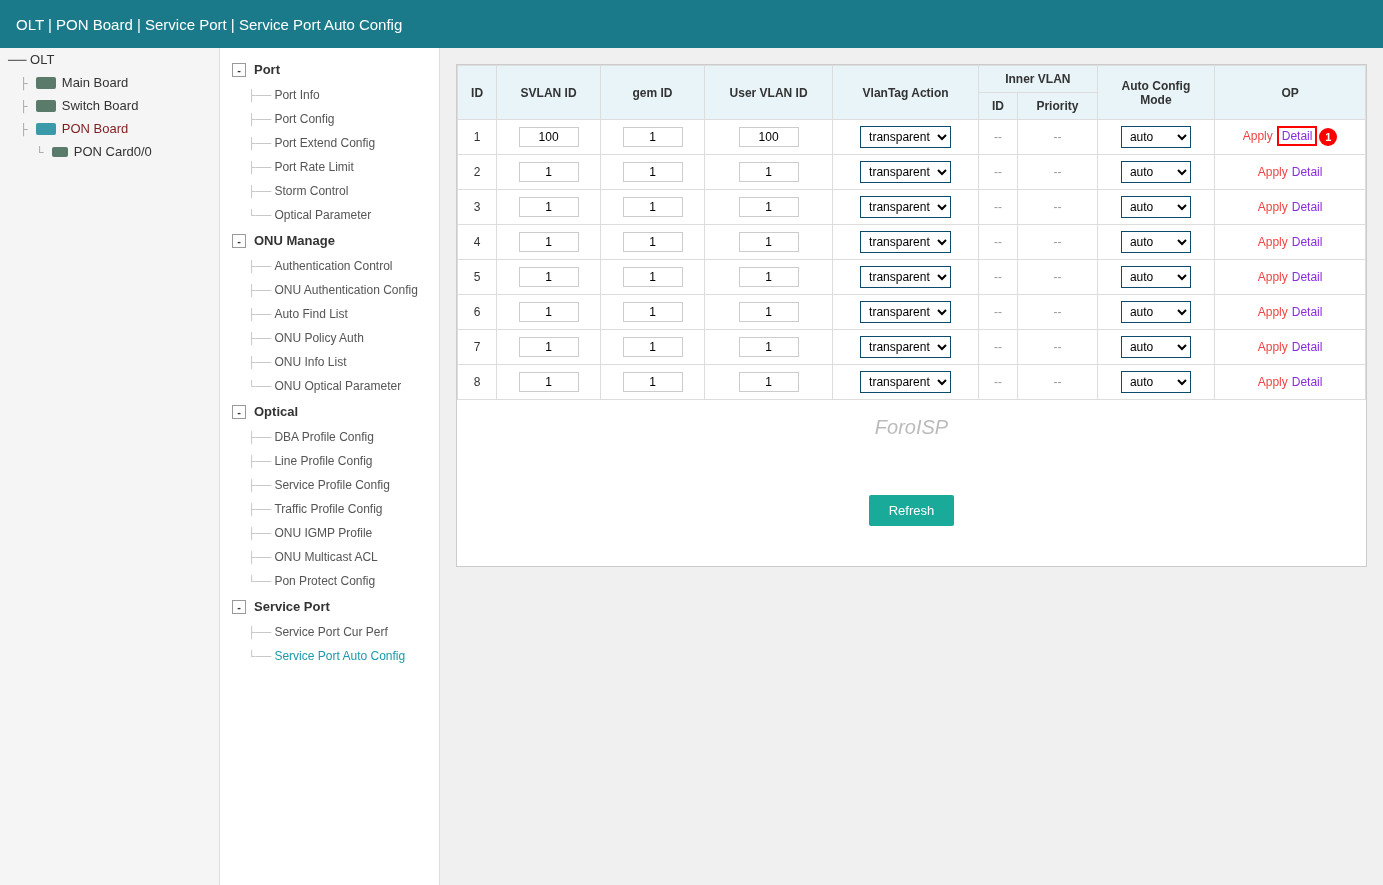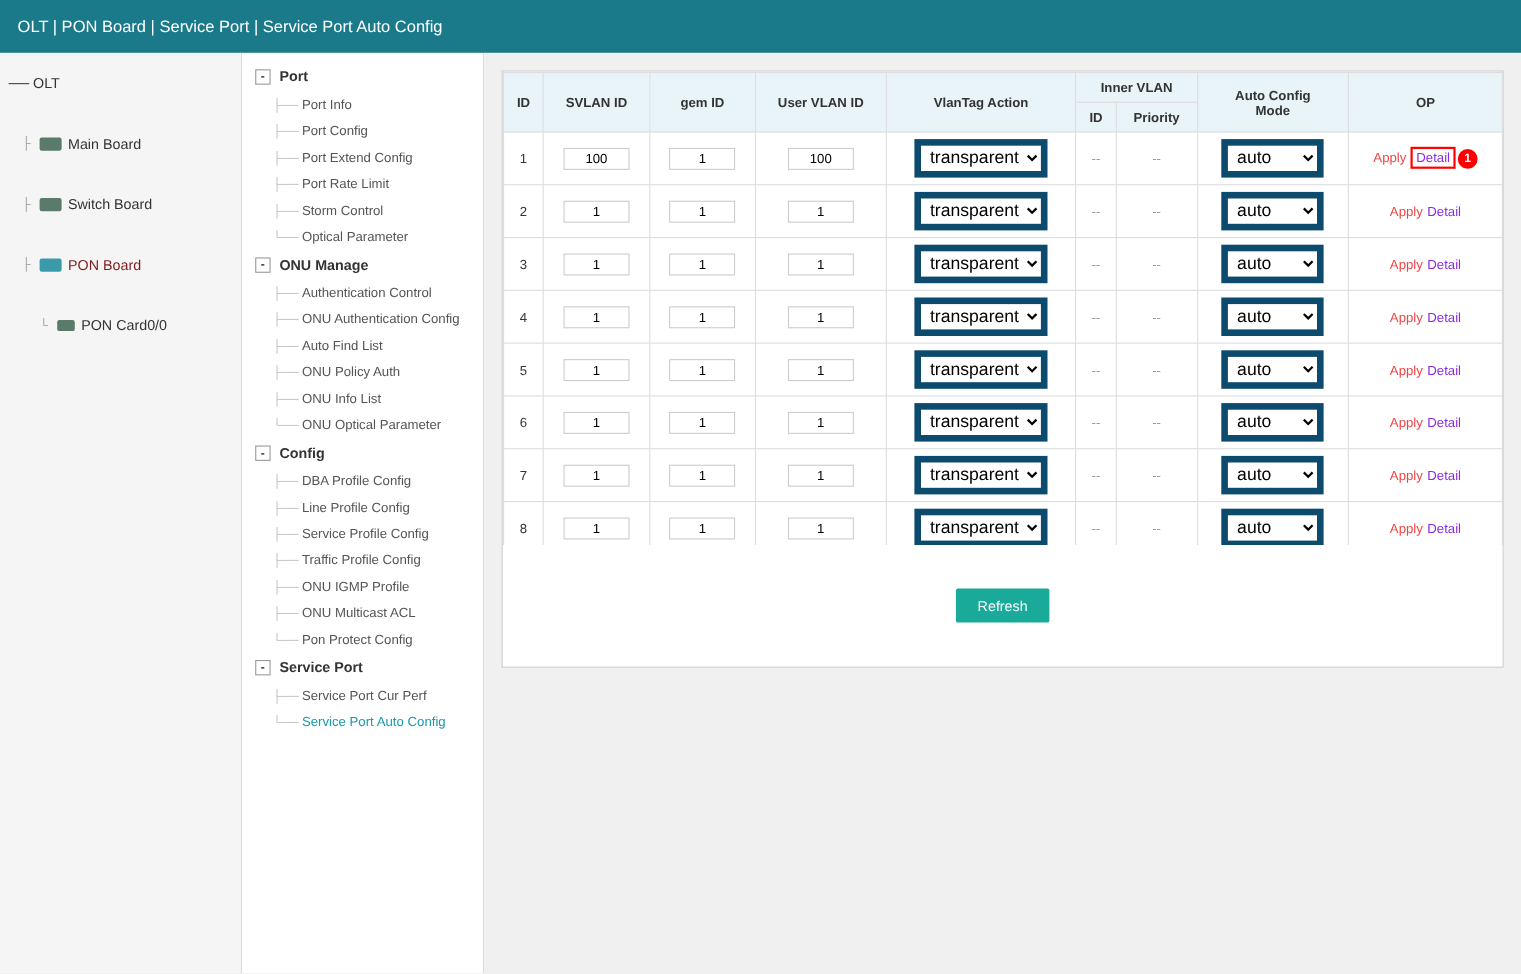--- a/index.html
+++ b/index.html
@@ -40,21 +40,21 @@
     .sidebar-title .collapse-btn {
       background: #1a7a8a;
       border: none;
       color: white;
       cursor: pointer;
       font-size: 14px;
       padding: 2px 6px;
     }
 
     
-    .tree-item { padding: 20px 8px; cursor: pointer; display: flex; align-items: center; gap: 6px; color: #333; font-size: 13px; }
+    .tree-item { padding: 4px 8px; cursor: pointer; display: flex; align-items: center; gap: 6px; color: #333; font-size: 13px; }
     .tree-item.active { color: #1a9aaa; }
 
     .tree-icon { display: inline-block; width: 20px; height: 12px; background: #5a7a6a; border-radius: 2px; flex-shrink: 0; }
     .tree-icon-small { display: inline-block; width: 16px; height: 10px; background: #5a7a6a; border-radius: 2px; flex-shrink: 0; }
 
     .tree-connector { color: #999; font-size: 11px; margin-right: 2px; }
 
     
     .nav-panel {
       width: 220px;
@@ -135,23 +135,23 @@
 
     td input[type="text"] {
       width: 60px;
       border: 1px solid #ccc;
       padding: 2px 4px;
       font-size: 12px;
       text-align: center;
     }
 
     td select {
-      border: 6px solid #0c4a6e;
+      border: 1px solid #0c4a6e;
       padding: 2px 4px;
-      font-size: 16px;
+      font-size: 12px;
       background: white;
     }
 
     .apply-link { color: #ef4444; cursor: pointer; text-decoration: none; margin-right: 4px; }
     .detail-link { color: #8a2be2; cursor: pointer; text-decoration: none; }
 
     .detail-link.highlighted {
       border: 2px solid red;
       padding: 1px 3px;
     }
@@ -246,21 +246,21 @@
     </div>
     <div class="nav-item">Authentication Control</div>
     <div class="nav-item">ONU Authentication Config</div>
     <div class="nav-item">Auto Find List</div>
     <div class="nav-item">ONU Policy Auth</div>
     <div class="nav-item">ONU Info List</div>
     <div class="nav-item last">ONU Optical Parameter</div>
 
     <div class="nav-section-header">
       <span class="nav-section-toggle">-</span>
-      <span>Config</span>
+      <span>Optical</span>
     </div>
     <div class="nav-item">DBA Profile Config</div>
     <div class="nav-item">Line Profile Config</div>
     <div class="nav-item">Service Profile Config</div>
     <div class="nav-item">Traffic Profile Config</div>
     <div class="nav-item">ONU IGMP Profile</div>
     <div class="nav-item">ONU Multicast ACL</div>
     <div class="nav-item last">Pon Protect Config</div>
 
     <div class="nav-section-header">

